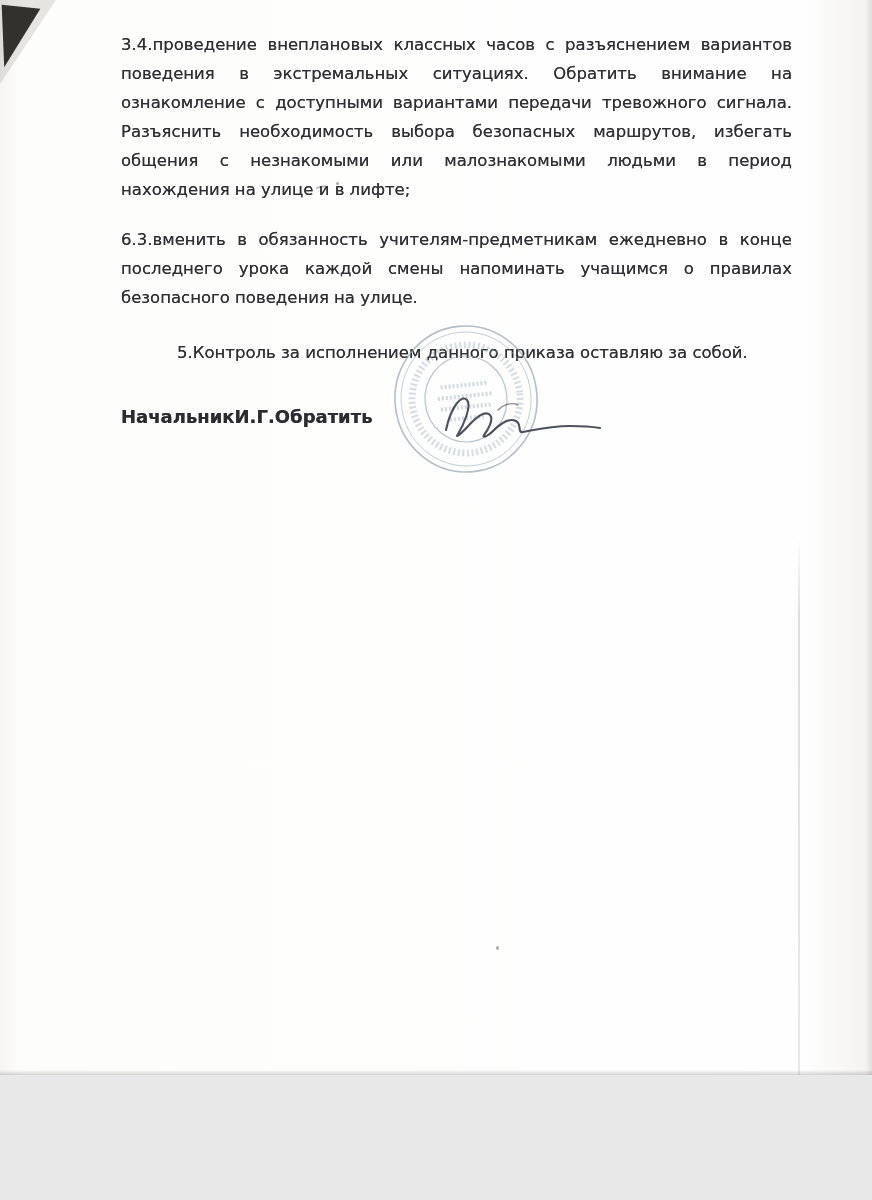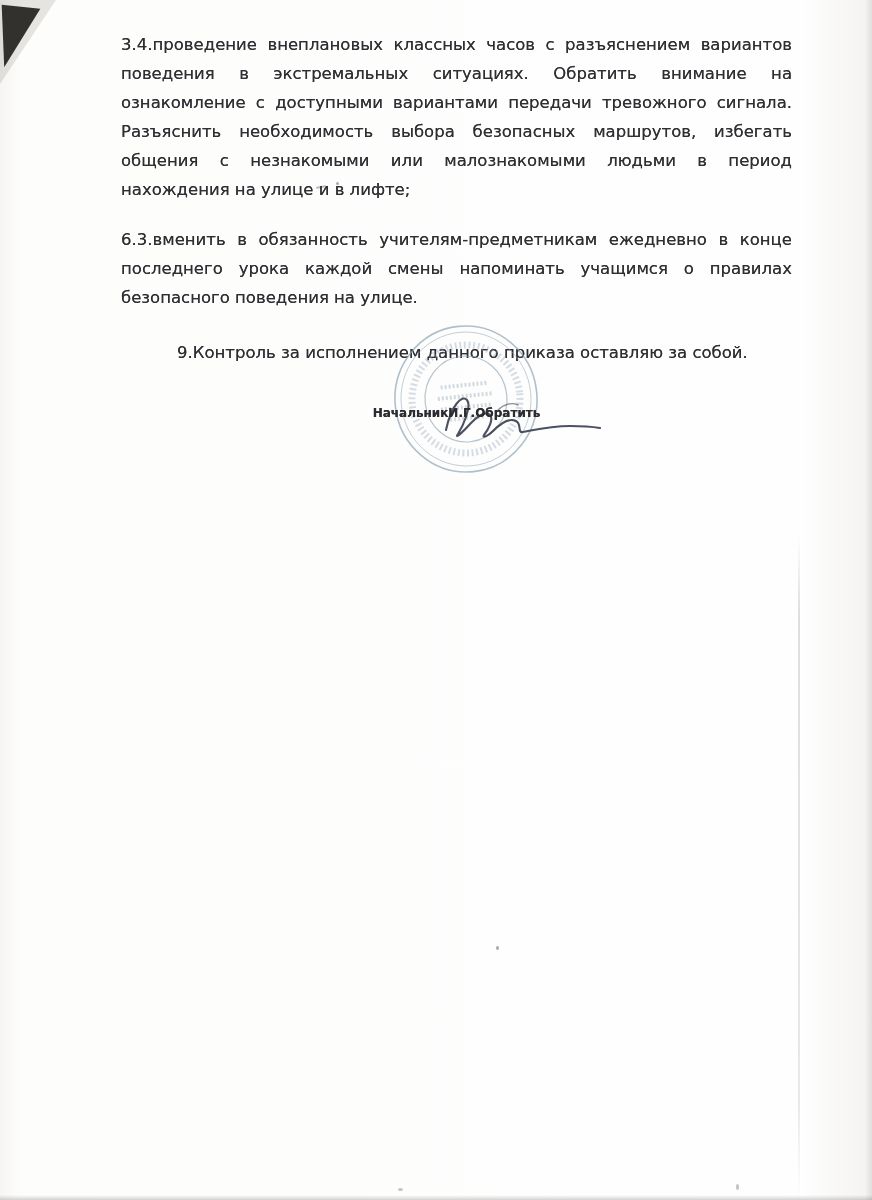--- a/index.html
+++ b/index.html
@@ -4,21 +4,21 @@
 <style>
   * { margin: 0; padding: 0; box-sizing: border-box; }
   html, body { width: 872px; height: 1200px; }
   body {
     font-family: "DejaVu Sans", "Liberation Sans", sans-serif;
     background: #e8e8e8;
   }
   .page {
     position: relative;
     width: 872px;
-    height: 1200px;
+    height: 1075px;
     background: linear-gradient(90deg, #f6f5f3 0%, #fdfdfc 2.5%, #fefefe 92%, #f3f2f0 100%);
     overflow: hidden;
   }
   
   .corner-fold {
     position: absolute;
     left: 0; top: 2px;
     width: 42px; height: 68px;
     background: #33312e;
     clip-path: polygon(4% 4%, 96% 10%, 10% 96%);
@@ -65,23 +65,23 @@
   }
   .para { text-align: justify; }
   .para + .para { margin-top: 21px; }
   .para.single { text-align: left; text-indent: 56px; margin-top: 26px; }
 
   .signature-row {
     position: absolute;
     left: 121px; top: 406px;
     width: 671px;
     display: flex;
-    justify-content: center;
+    justify-content: flex-start;
     align-items: baseline;
-    font-size: 12px;
+    font-size: 18px;
     font-weight: bold;
     color: #2c2c30;
     text-shadow: 0 0 0.5px rgba(44,44,48,0.85);
   }
 
   
   .stamp {
     position: absolute;
     left: 390px; top: 323px;
     width: 152px; height: 152px;
@@ -106,21 +106,21 @@
   <div class="crease"></div>
   <div class="speck s1"></div>
   <div class="speck s2"></div>
   <div class="speck s3"></div>
   <div class="speck s4"></div>
   <div class="speck s5"></div>
 
   <div class="content">
     <p class="para">3.4.проведение внеплановых классных часов с разъяснением вариантов поведения в экстремальных ситуациях. Обратить внимание на ознакомление с доступными вариантами передачи тревожного сигнала. Разъяснить необходимость выбора безопасных маршрутов, избегать общения с незнакомыми или малознакомыми людьми в период нахождения на улице и в лифте;</p>
     <p class="para">6.3.вменить в обязанность учителям-предметникам ежедневно в конце последнего урока каждой смены напоминать учащимся о правилах безопасного поведения на улице.</p>
-    <p class="para single">9.Контроль за исполнением данного приказа оставляю за собой.</p>
+    <p class="para single">5.Контроль за исполнением данного приказа оставляю за собой.</p>
   </div>
 
   <svg class="stamp" viewBox="0 0 152 152" xmlns="http://www.w3.org/2000/svg">
     <g fill="none" stroke="#8ba3b5">
       <ellipse cx="76" cy="76" rx="71" ry="73" stroke-width="1.6" opacity="0.85"></ellipse>
       <ellipse cx="76" cy="76" rx="65" ry="67" stroke-width="0.9" opacity="0.7"></ellipse>
       <ellipse cx="76" cy="76" rx="41" ry="43" stroke-width="1.2" opacity="0.8"></ellipse>
 
       <circle cx="76" cy="76" r="54" stroke-width="7" stroke-dasharray="2 2.6" opacity="0.45"></circle>
 

